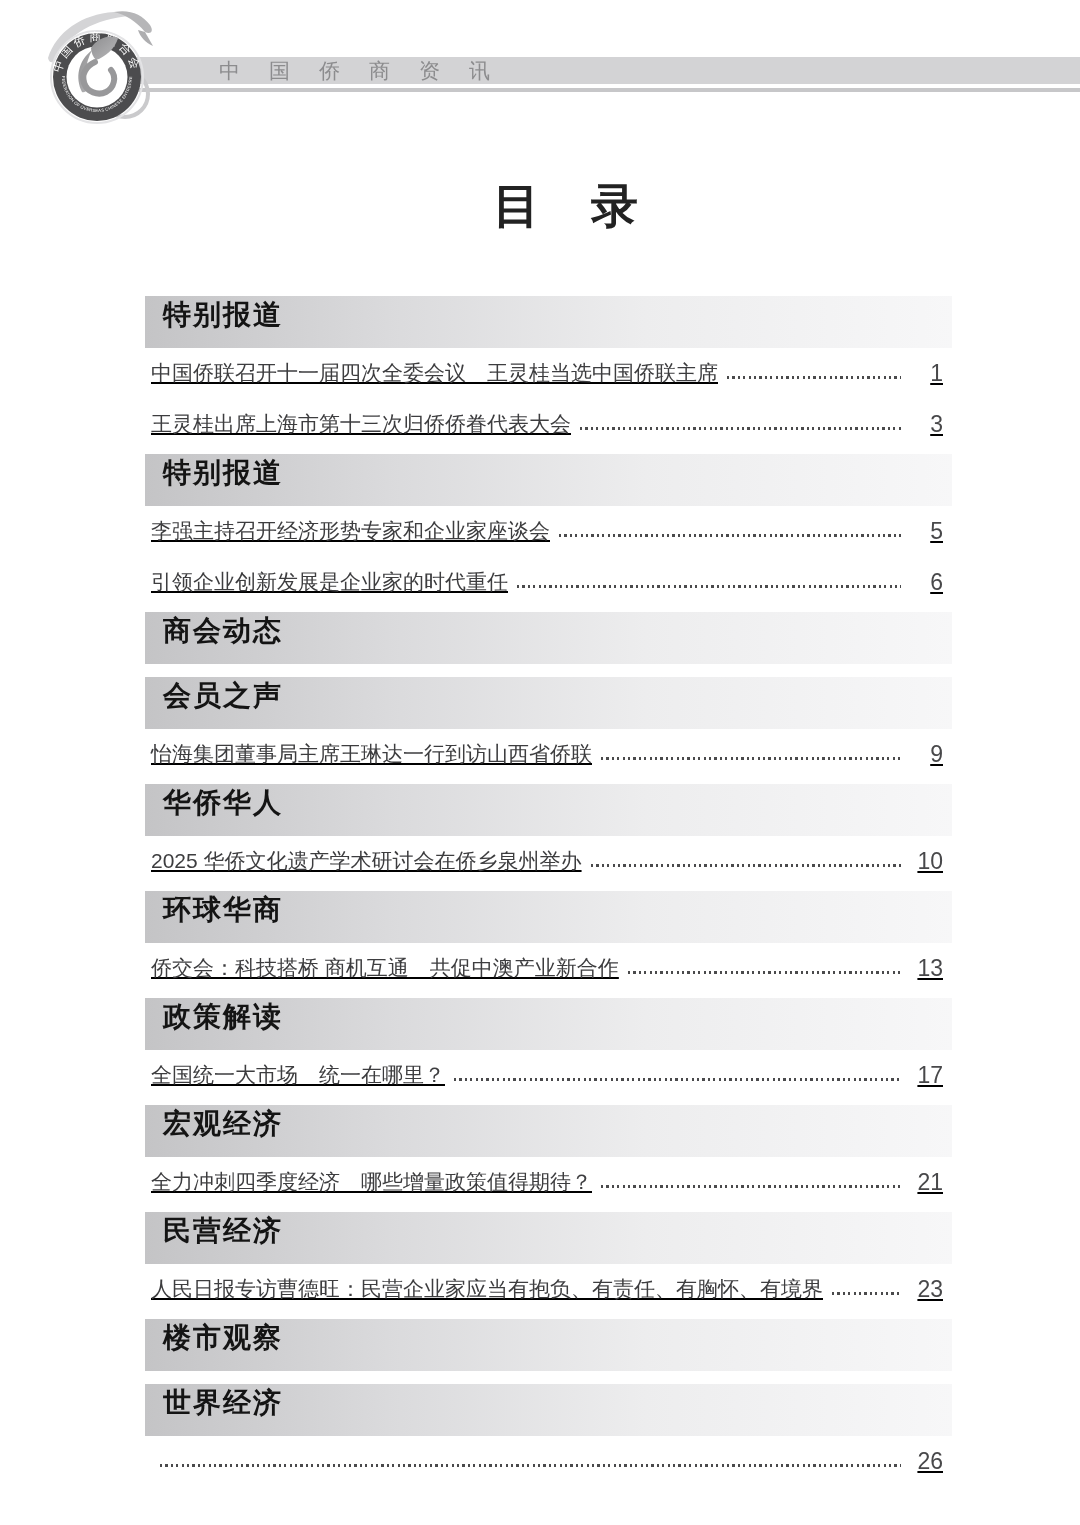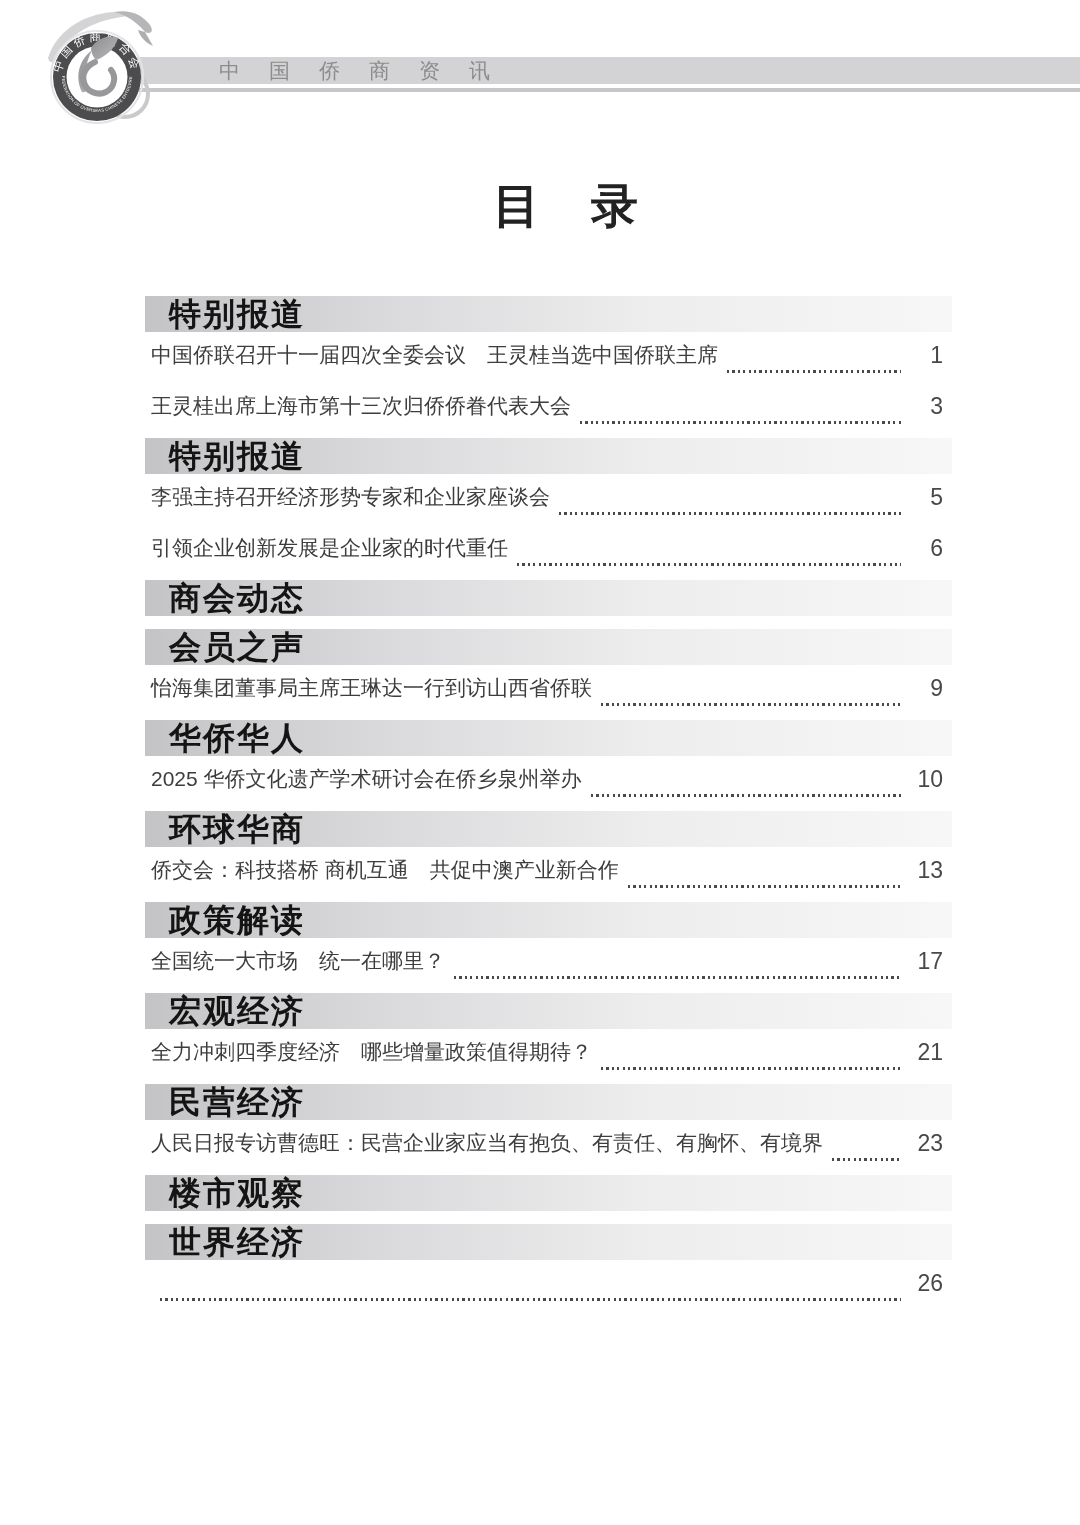--- a/index.html
+++ b/index.html
@@ -26,29 +26,29 @@
   .logo{position:absolute;left:34px;top:4px;width:142px;height:142px;}
   
   .doc-title{
     position:absolute;left:163px;top:180px;width:807px;
     text-align:center;font-size:47px;font-weight:bold;color:#222;
     letter-spacing:2px;line-height:52px;
   }
   
   .toc{position:absolute;left:145px;top:296px;width:807px;}
   .sec-bar{
-    height:36px;line-height:37px;margin-bottom:13px;
+    height:52px;line-height:37px;margin-bottom:13px;
     background:linear-gradient(90deg,#c4c4c6 0%,#dadadc 30%,#ededee 62%,#f7f7f8 100%);
     font-family:"Liberation Serif", serif;
-    font-size:32px;font-weight:600;color:#141414;
-    padding-left:24px;letter-spacing:2px;
+    font-size:28px;font-weight:600;color:#141414;
+    padding-left:18px;letter-spacing:2px;
   }
   .entry{
-    display:flex;align-items:flex-end;
-    height:24px;margin-bottom:27px;padding-left:6px;
+    display:flex;align-items:center;
+    height:24px;margin-bottom:27px;padding-left:6px;text-decoration:underline;
   }
   .entry:last-child{margin-bottom:18px;}
   .e-title{
     white-space:nowrap;flex:none;
     font-size:21px;color:#3d3d3f;letter-spacing:0;
   }
   .leader{
     flex:1;height:3px;position:relative;top:4px;
     margin:0 4px 0 9px;
     background-image:repeating-linear-gradient(90deg,#4a4a4c 0,#4a4a4c 2.2px,transparent 2.2px,transparent 5.4px);

